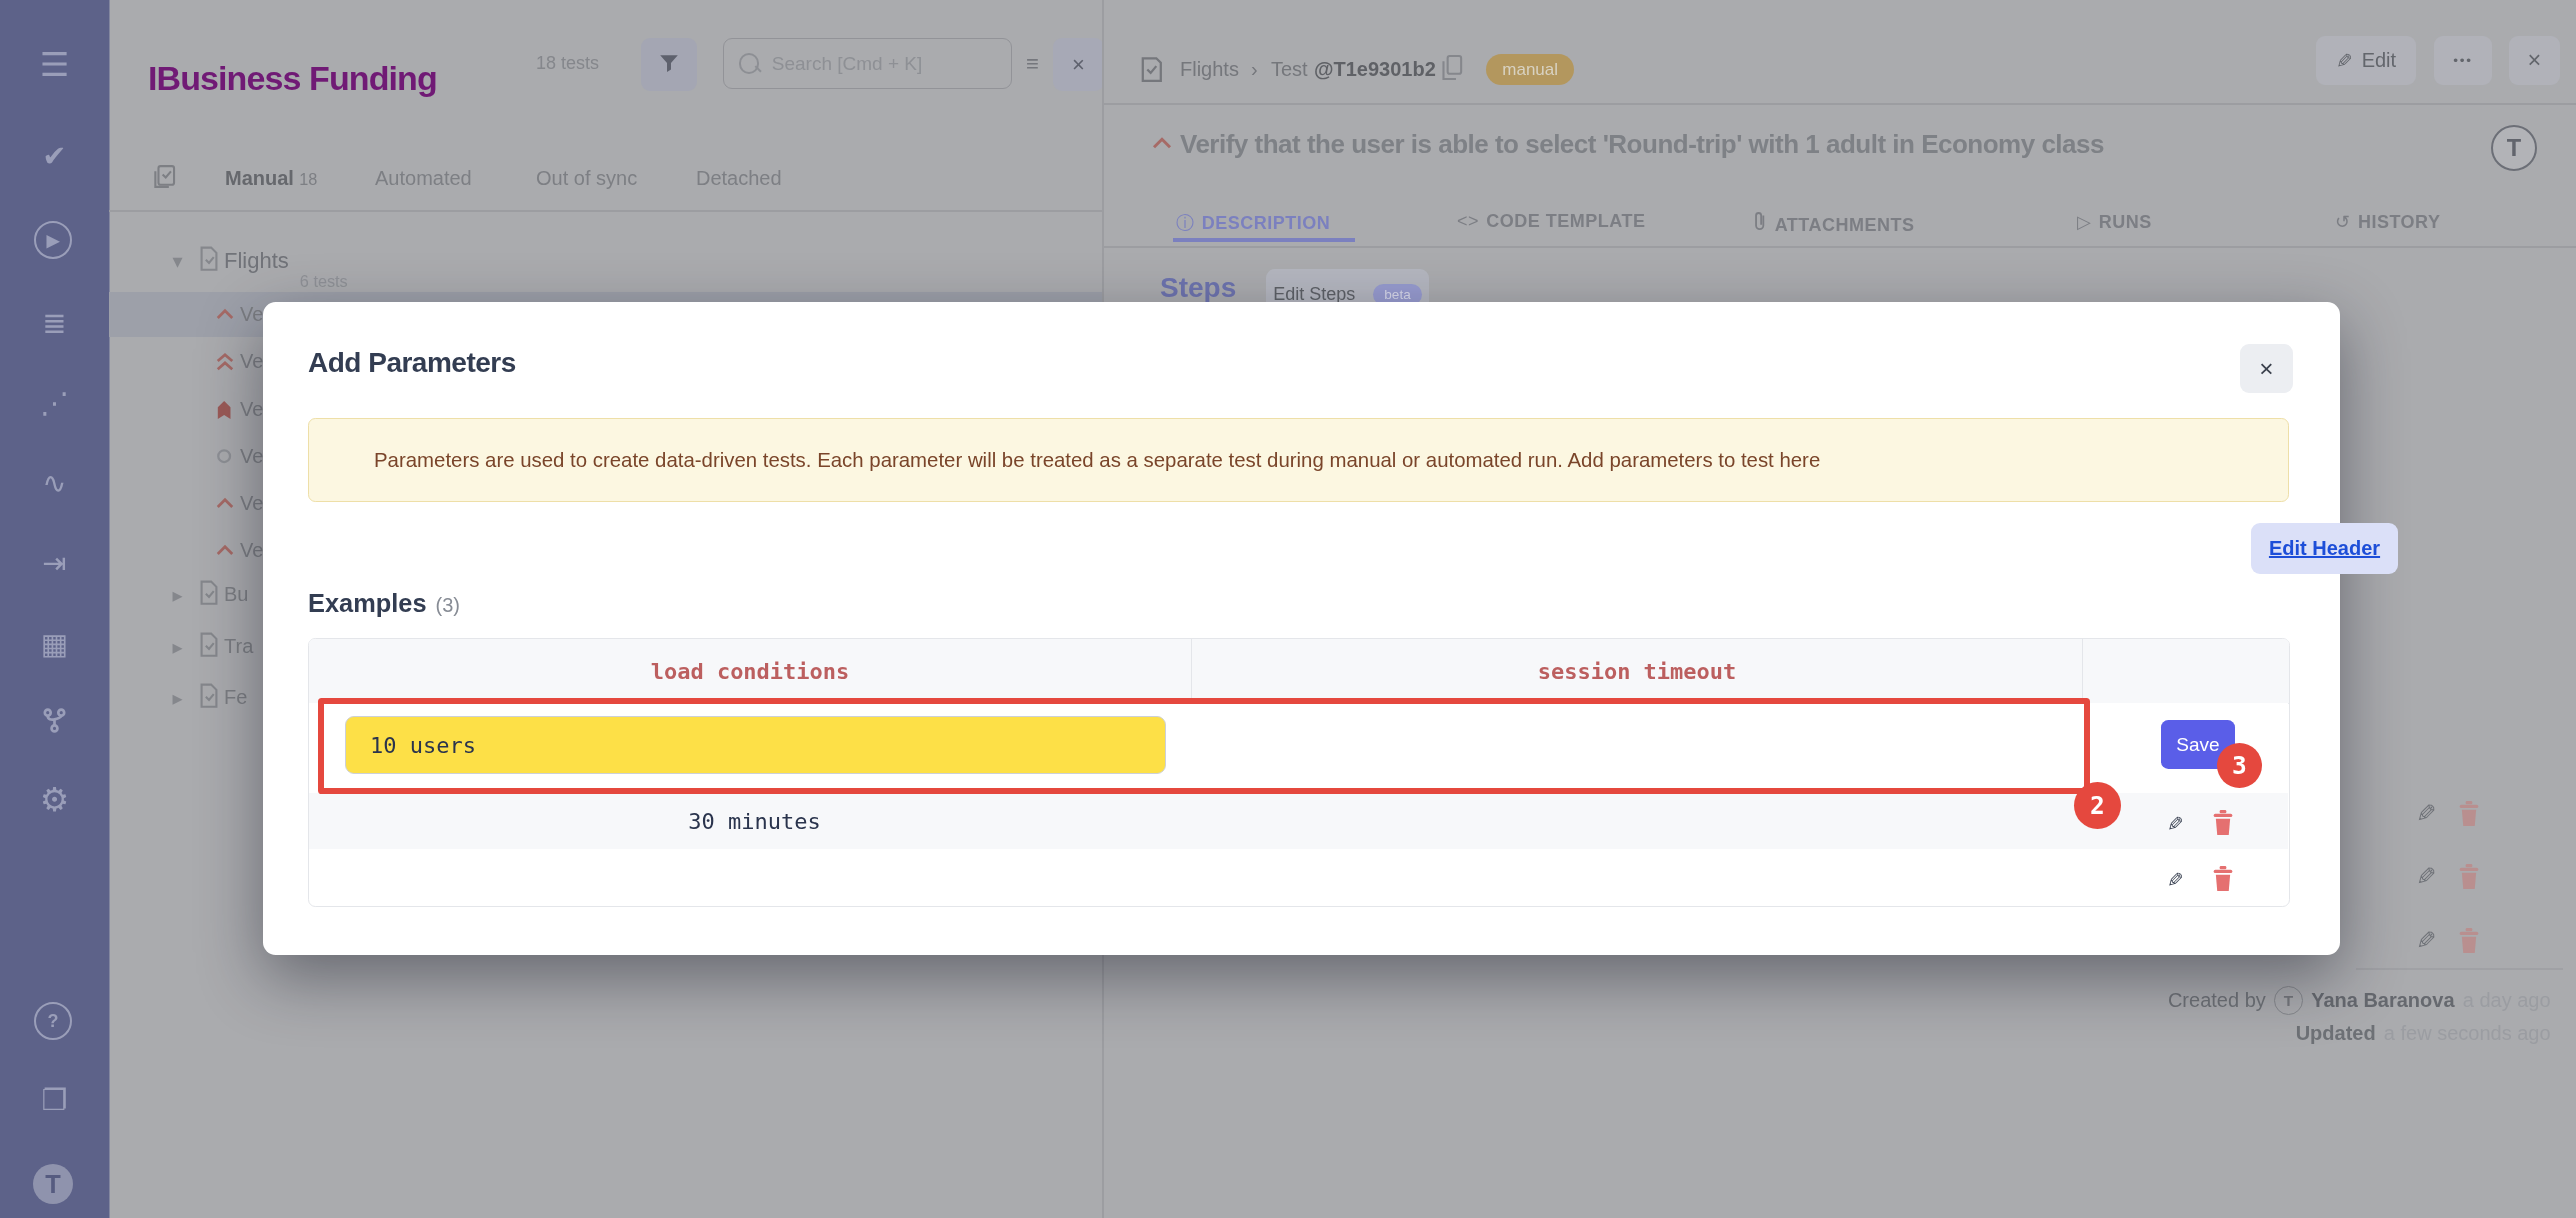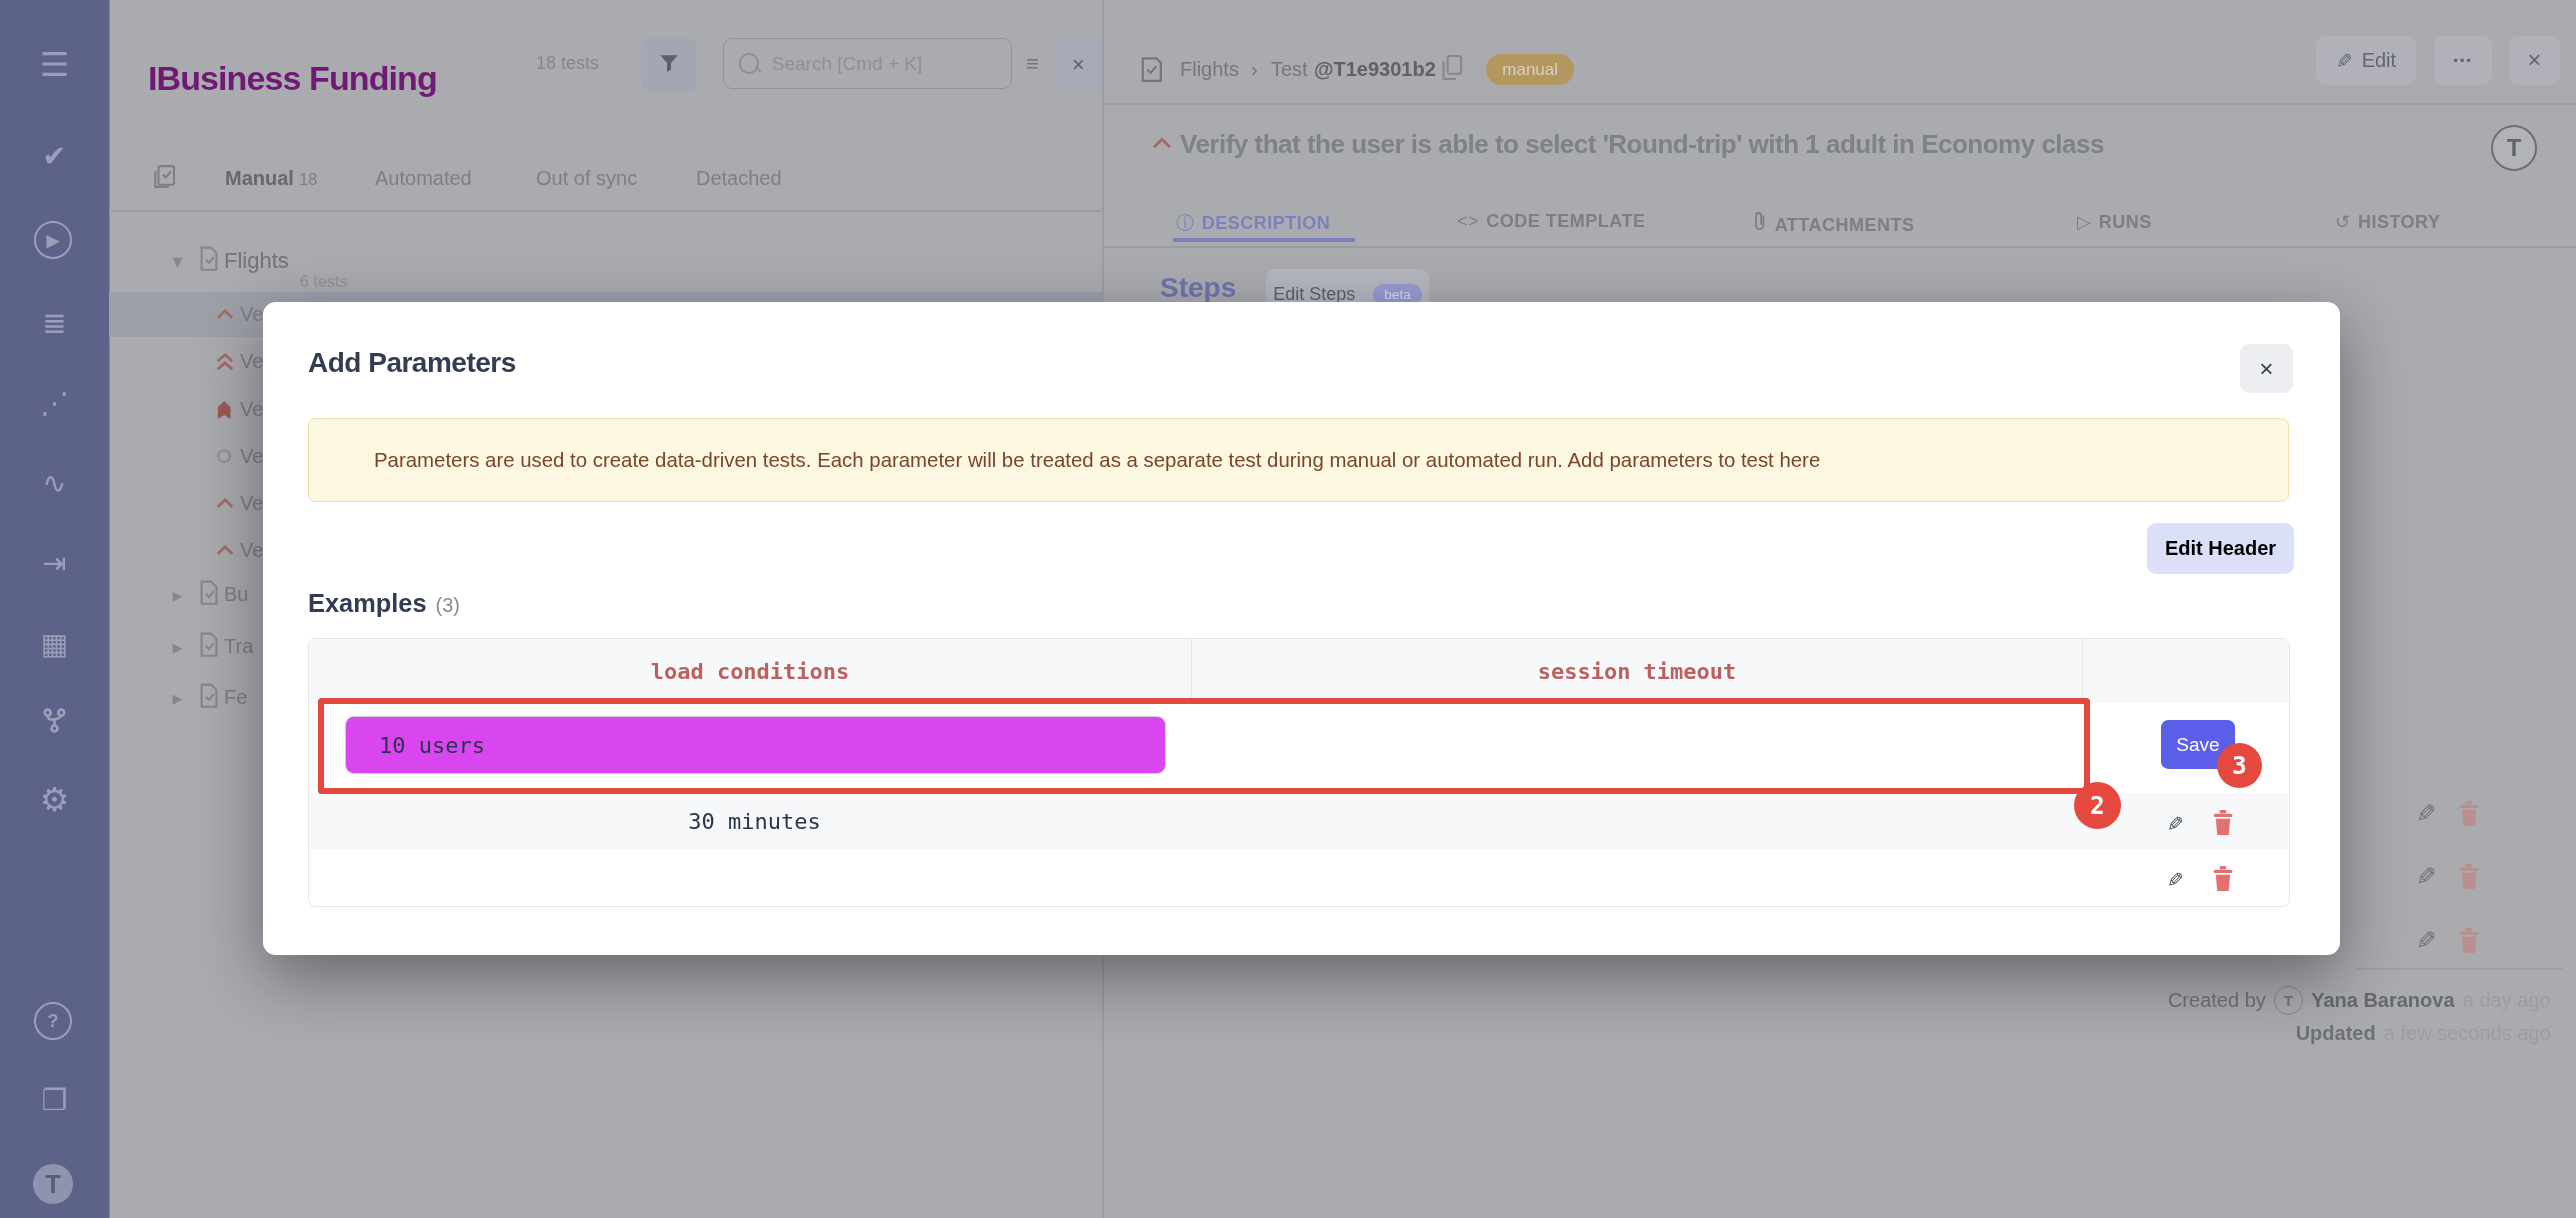--- a/index.html
+++ b/index.html
@@ -79,37 +79,37 @@
   
   .overlay{position:absolute;inset:0;background:transparent;}
   .modal{position:absolute;left:263px;top:302px;width:2077px;height:653px;background:#ffffff;border-radius:12.7px;
          box-shadow:0 22px 64px rgba(20,22,35,0.45);}
   .m-title{position:absolute;left:45px;top:45px;font-size:28px;font-weight:bold;color:#333d52;letter-spacing:-0.5px;}
   .m-close{position:absolute;left:1977px;top:42px;width:53px;height:49px;background:#eceef2;border-radius:9px;
            color:#3b414d;font-size:24.5px;text-align:center;line-height:49px;cursor:pointer;}
   .m-info{position:absolute;left:45px;top:116px;width:1981px;height:84px;background:#fcf7e1;border:1.8px solid #eedfa8;
           border-radius:7.3px;box-sizing:border-box;display:flex;align-items:center;padding-left:65px;
           font-size:20.4px;color:#7a452a;}
-  .m-editheader{position:absolute;left:1884px;top:221px;width:147px;height:51px;background:#dbe0f8;border-radius:9px;
-                color:#000000;font-size:20px;font-weight:bold;display:flex;align-items:center;justify-content:center;cursor:pointer;}
+  .m-editheader{position:absolute;left:1988px;top:221px;width:147px;height:51px;background:#dbe0f8;border-radius:9px;
+                color:#1d4ed8;font-size:20px;font-weight:bold;display:flex;align-items:center;justify-content:center;cursor:pointer;text-decoration:underline;}
   .m-exlabel{position:absolute;left:45px;top:287px;font-size:25.4px;font-weight:bold;color:#333d52;}
   .m-excount{font-size:20px;font-weight:normal;color:#878c95;margin-left:9px;}
   .m-table{position:absolute;left:45px;top:336px;width:1982px;height:269px;border:1.8px solid #e4e6ea;border-radius:7.3px;
            box-sizing:border-box;overflow:visible;background:#fff;}
   .m-thead{position:absolute;left:0;top:0;width:100%;height:64px;background:#f7f8fa;border-bottom:0.9px solid #e9ebef;
            border-radius:5.4px 5.4px 0 0;}
   .m-th{position:absolute;top:0;height:64px;font-size:22px;font-weight:bold;color:#bc5f5f;
         display:flex;align-items:center;justify-content:center;box-sizing:border-box;}
   .colsep{border-right:1.8px solid #e4e6ea;}
   .m-row{position:absolute;left:0;width:1979px;display:flex;}
   .m-cell{font-size:22px;color:#2a344d;display:flex;align-items:center;justify-content:center;box-sizing:border-box;}
   .redbox{position:absolute;left:9px;top:59px;width:1772px;height:96px;border:6.4px solid #e5483e;border-radius:3.6px;
           box-sizing:border-box;z-index:3;pointer-events:none;}
   .m-input{position:absolute;top:77px;width:821px;height:58px;border:1.8px solid #ccd0d8;border-radius:9px;
-           box-sizing:border-box;font-size:22px;color:#2a344d;padding-left:33px;outline:none;background:#d946ef;z-index:2;}
+           box-sizing:border-box;font-size:22px;color:#2a344d;padding-left:24px;outline:none;background:#fde047;z-index:2;}
   .m-input.focused{border:2.3px solid #666be0;}
   .save-btn{position:absolute;left:1852px;top:81px;width:74px;height:49px;background:#5a5ee8;border:none;border-radius:7.3px;
             color:#fff;font-size:19px;cursor:pointer;z-index:2;font-family:"Liberation Sans",sans-serif;}
   .ann-badge{position:absolute;background:#e5483e;border-radius:50%;color:#fff;font-weight:bold;font-size:24.5px;
              display:flex;align-items:center;justify-content:center;z-index:5;}
   .row-pencil{position:absolute;font-size:24.5px;color:#3f4757;transform:scaleX(-1);cursor:pointer;}
   .row-trash{position:absolute;color:#e57070;cursor:pointer;}
 </style>
 </head>
 <body>

